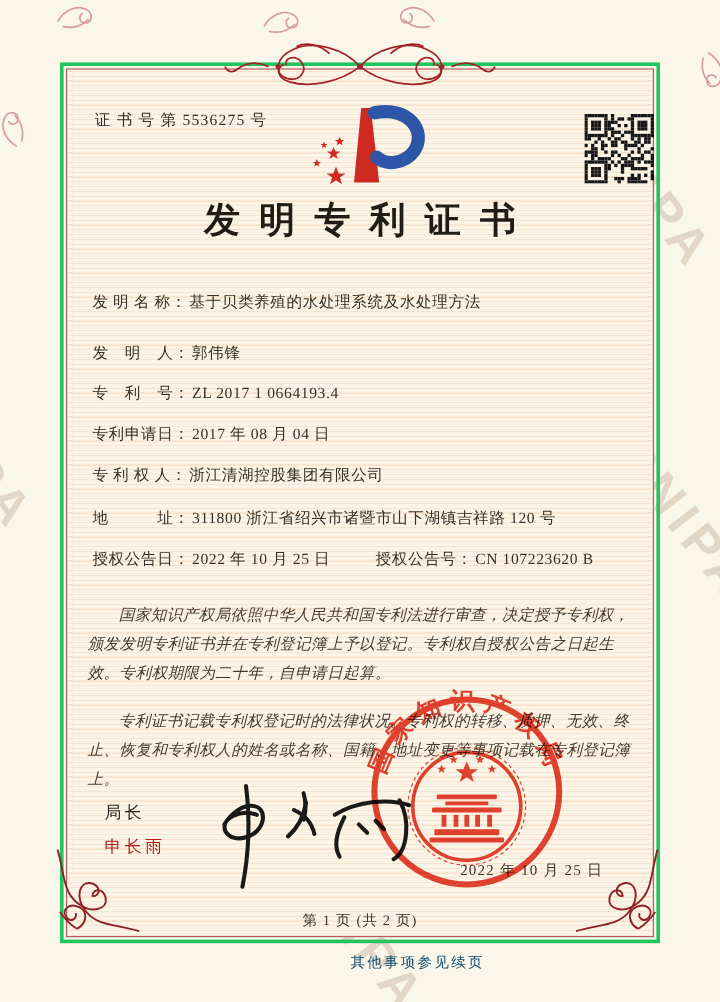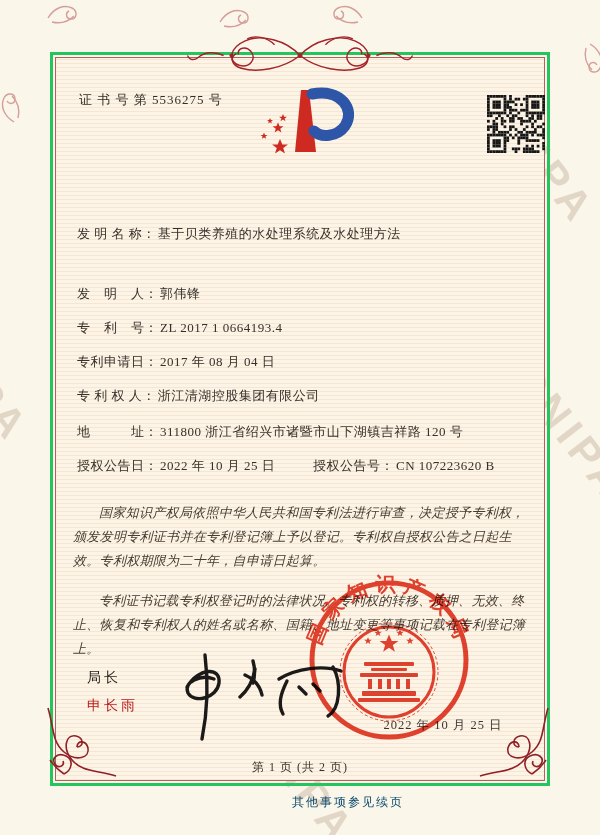--- a/index.html
+++ b/index.html
@@ -341,22 +341,23 @@
         <rect x="6" y="20" width="1" height="1" fill="#151515"></rect>
         <rect x="10" y="20" width="1" height="1" fill="#151515"></rect>
         <rect x="13" y="20" width="1" height="1" fill="#151515"></rect>
         <rect x="14" y="20" width="1" height="1" fill="#151515"></rect>
         <rect x="15" y="20" width="1" height="1" fill="#151515"></rect>
         <rect x="16" y="20" width="1" height="1" fill="#151515"></rect>
         <rect x="17" y="20" width="1" height="1" fill="#151515"></rect>
         <rect x="18" y="20" width="1" height="1" fill="#151515"></rect>
       </svg>
 
-
-    <div class="row" style="top:170px">
+    <div class="title">发明专利证书</div>
+
+    <div class="row" style="top:188px">
       <span class="flabel">发 明 名 称：</span><span class="fvalue">基于贝类养殖的水处理系统及水处理方法</span>
     </div>
     <div class="row" style="top:230px">
       <span class="flabel">发　明　人：</span><span class="fvalue">郭伟锋</span>
     </div>
     <div class="row" style="top:264px">
       <span class="flabel">专　利　号：</span><span class="fvalue">ZL 2017 1 0664193.4</span>
     </div>
     <div class="row" style="top:298px">
       <span class="flabel">专利申请日：</span><span class="fvalue">2017 年 08 月 04 日</span>

